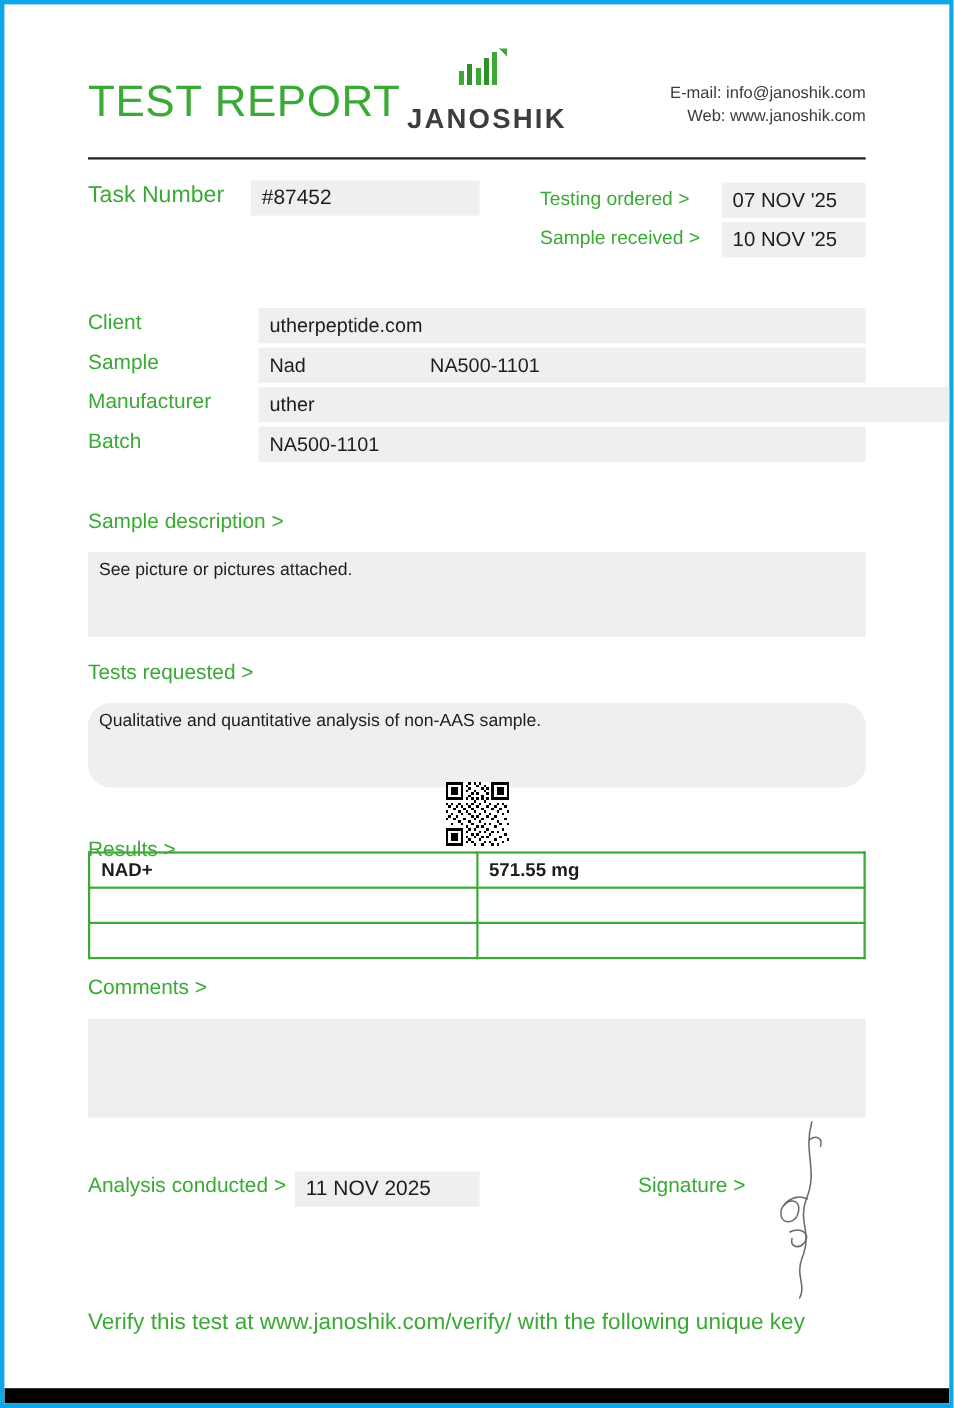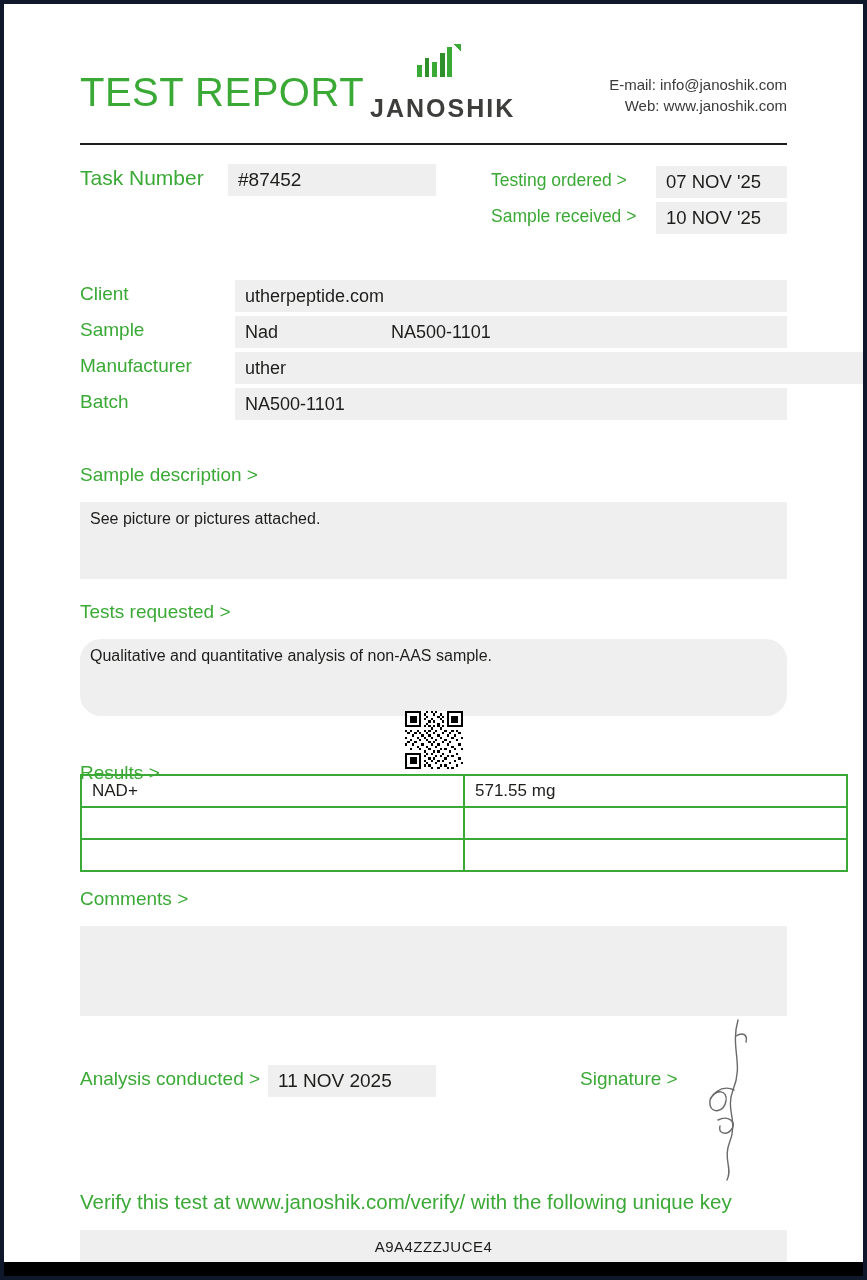--- a/index.html
+++ b/index.html
@@ -3,21 +3,21 @@
 <meta charset="utf-8">
 <style>
   :root{
     --green:#3aa935;
     --box:#efefef;
     --ink:#1d1d1b;
   }
   html,body{margin:0;padding:0;background:#fff;}
   .page{
     position:relative;width:867px;height:1280px;background:#fff;
-    border:4px solid #0f172a;box-sizing:border-box;
+    border:4px solid #0ea5e9;box-sizing:border-box;
     font-family:"Liberation Sans",sans-serif;color:var(--ink);overflow:hidden;
   }
   .lbl{position:absolute;color:var(--green);white-space:nowrap;}
   .box{
     position:absolute;background:var(--box);display:flex;align-items:center;
     padding:16px 10px;box-sizing:border-box;font-size:18px;white-space:nowrap;
   }
   .title{position:absolute;left:76px;top:66px;margin:0;font-size:40px;font-weight:400;color:var(--green);letter-spacing:.5px;}
   .logo{position:absolute;left:366px;top:40px;width:136px;text-align:center;}
   .logo-icon{width:54px;height:36px;display:block;margin:0 auto;}
@@ -43,21 +43,21 @@
   .batch-box{left:231px;top:384px;width:552px;height:28px;}
 
   .desc-label{left:76px;top:460px;font-size:19px;}
   .desc-box{left:76px;top:498px;width:707px;height:77px;align-items:flex-start;padding:8px 10px;font-size:16px;}
   .tests-label{left:76px;top:597px;font-size:19px;}
   .tests-box{left:76px;top:635px;width:707px;height:77px;align-items:flex-start;padding:8px 10px;font-size:16px;border-radius:21px;}
 
   .results-label{left:76px;top:730px;font-size:19px;margin-top:28px;}
   .qr{position:absolute;left:401px;top:707px;width:58px;height:58px;}
 
-  .results-table{position:absolute;left:76px;top:770px;width:768px;border-collapse:collapse;table-layout:fixed;}
+  .results-table{position:absolute;left:76px;top:770px;width:707px;border-collapse:collapse;table-layout:fixed;font-weight:bold;}
   .results-table td{border:2px solid var(--green);height:26px;padding:2px 10px;font-size:17px;overflow:hidden;}
 
   .comments-label{left:76px;top:884px;font-size:19px;}
   .comments-box{left:76px;top:922px;width:707px;height:90px;align-items:flex-start;padding:8px 10px;font-size:16px;}
 
   .analysis-label{left:76px;top:1064px;font-size:19px;}
   .analysis-box{left:264px;top:1061px;width:168px;height:28px;font-size:19px;}
   .signature-label{left:576px;top:1064px;font-size:19px;}
   .signature{position:absolute;left:676px;top:1012px;width:96px;height:168px;}
 
@@ -177,17 +177,16 @@
   <svg class="signature" viewBox="0 0 96 168">
     <g fill="none" stroke="#5a5a5a" stroke-width="1.4" stroke-linecap="round" opacity="0.9">
       <path d="M58 4 C 50 32, 64 48, 53 74 C 45 95, 59 104, 49 128 C 43 144, 53 152, 47 164"></path>
       <path d="M30 84 C 36 72, 48 74, 46 85 C 44 96, 32 98, 30 89 C 28 79, 42 68, 54 74"></path>
       <path d="M38 104 C 48 99, 58 106, 51 114 C 46 120, 38 117, 40 110"></path>
       <path d="M56 20 C 62 16, 68 18, 66 26"></path>
     </g>
   </svg>
 
   <div class="verify">Verify this test at www.janoshik.com/verify/ with the following unique key</div>
-  <div class="box key-box">A9A4ZZZJUCE4</div>
 
   <div class="bottom-bar"></div>
 
 </div>
 
 </body></html>

